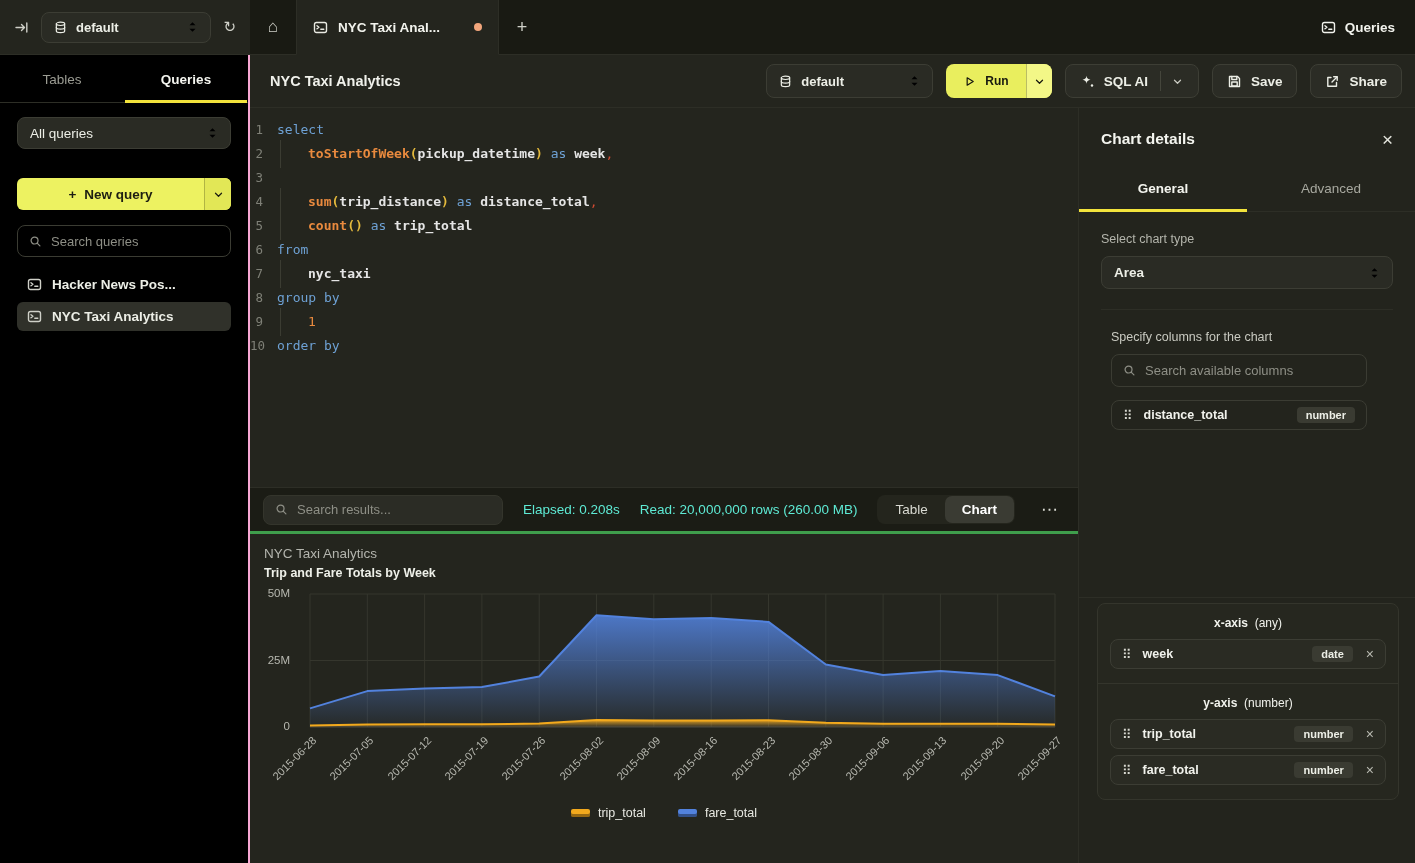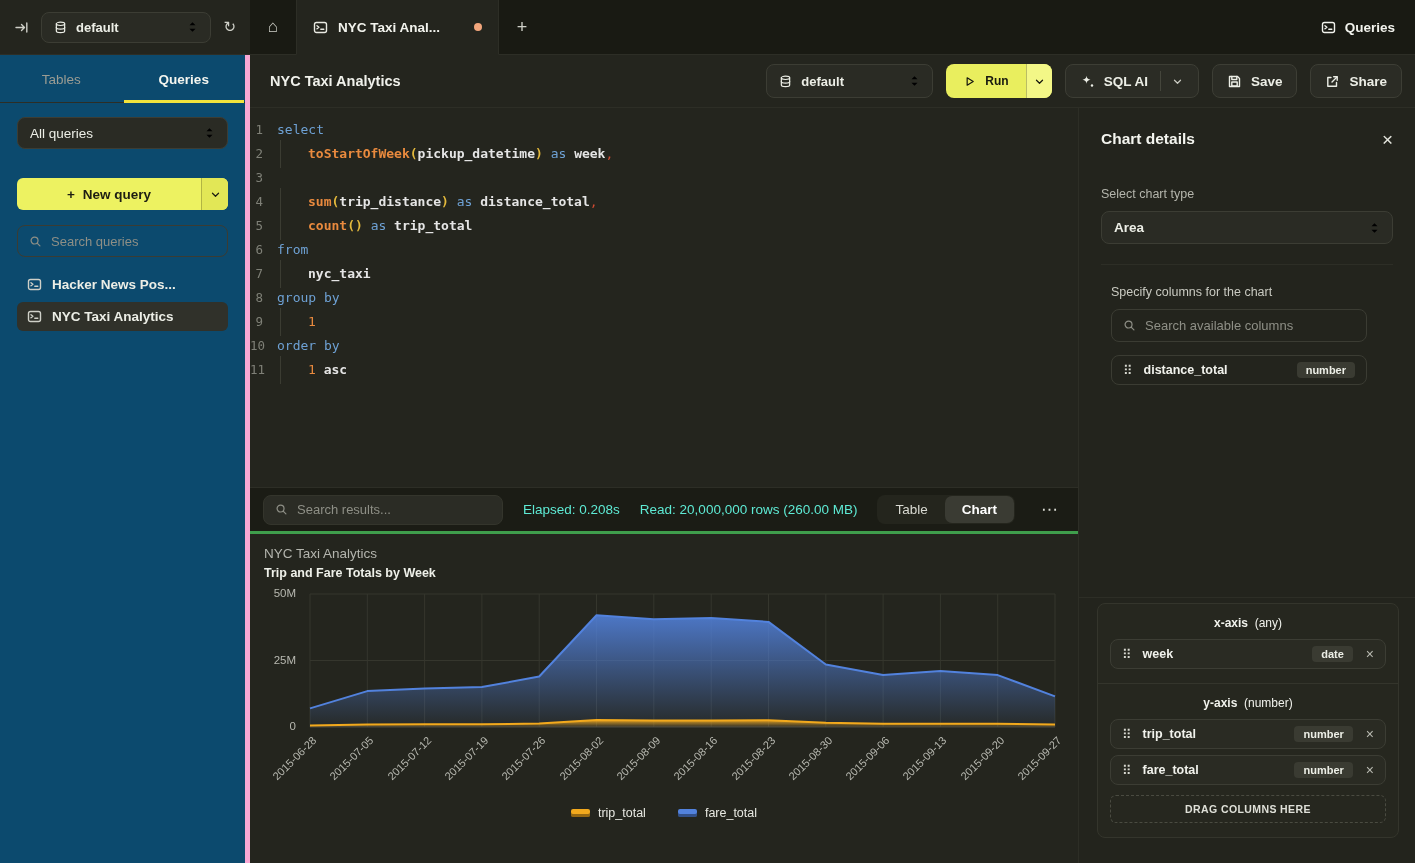--- a/index.html
+++ b/index.html
@@ -24,21 +24,21 @@
   .db-select { height:31px; flex:1; font-size:13px; font-weight:600; }
   .tabstrip { flex:1; background:#191a13; display:flex; align-items:stretch; border-bottom:1px solid #2d2e26; }
   .home-btn { width:46px; display:flex; align-items:center; justify-content:center; color:#cfd0c8; font-size:17px; cursor:pointer; }
   .tab { display:flex; align-items:center; gap:10px; padding:0 16px; width:203px; background:#24251e; border-left:1px solid #2d2e26; border-right:1px solid #2d2e26; margin-bottom:-1px; border-bottom:1px solid #24251e; cursor:pointer; }
   .tab .t-label { font-size:13.5px; font-weight:600; color:#f2f3ed; white-space:nowrap; }
   .unsaved-dot { width:8px; height:8px; border-radius:50%; background:#f2a67c; margin-left:auto; }
   .newtab-btn { width:46px; display:flex; align-items:center; justify-content:center; color:#cfd0c8; font-size:18px; cursor:pointer; }
   .queries-btn { margin-left:auto; margin-right:20px; display:flex; align-items:center; gap:9px; color:#f2f3ed; font-size:13.5px; font-weight:600; cursor:pointer; }
 
   
-  .sidebar { position:absolute; top:55px; left:0; width:250px; bottom:0; background:#0c4a6e; border-right:5px solid #f9a8d4; }
+  .sidebar { position:absolute; top:55px; left:0; width:250px; bottom:0; background:#000000; border-right:2px solid #f9a8d4; }
   .side-tabs { display:flex; border-bottom:1px solid #2d2e26; }
   .stab { flex:1; text-align:center; padding:17px 0 15px; font-size:13.5px; color:#9b9c93; cursor:pointer; position:relative; }
   .stab.active { color:#f4f5ef; font-weight:600; }
   .stab.active::after { content:''; position:absolute; left:1px; right:1px; bottom:-1px; height:3px; background:#f2e33c; }
   .side-body { padding:14px 17px 0; }
   .filter-select { height:32px; font-size:13.5px; }
   .newq-btn { margin-top:29px; height:32px; border-radius:6px; display:flex; overflow:hidden; cursor:pointer; background:#edf261; }
   .newq-main { flex:1; display:flex; align-items:center; justify-content:center; gap:8px; color:#1d1e12; font-size:13.5px; font-weight:700; }
   .newq-chev { width:27px; display:flex; align-items:center; justify-content:center; background:#e2e756; border-left:1px solid rgba(30,30,10,.25); color:#1d1e12; }
   .side-search { margin-top:15px; height:32px; display:flex; align-items:center; gap:9px; border:1px solid #3b3c33; border-radius:8px; padding:0 11px; color:#8e8f86; }
@@ -83,21 +83,21 @@
   .more-btn { color:#d9dad2; font-size:17px; padding:0 6px; cursor:pointer; letter-spacing:1px; }
   .progress-line { position:absolute; top:531px; left:250px; width:828px; height:3px; background:#3f9e4c; }
 
   
   .chart-panel { position:absolute; top:534px; left:250px; width:828px; bottom:0; background:#24251e; }
   .ch-title { position:absolute; left:14px; top:12px; font-size:13.5px; color:#b4b5ae; }
   .ch-subtitle { position:absolute; left:14px; top:32px; font-size:12.5px; font-weight:700; color:#eef0e9; }
   .plot-wrap { position:absolute; left:60px; top:60px; width:745px; height:133px; }
   .plot-wrap svg { overflow:visible; display:block; }
   .y-labels { position:absolute; left:0; top:60px; width:50px; height:133px; }
-  .y-labels span { position:absolute; right:4px; width:40px; text-align:right; font-size:11.5px; color:#b7b8b0; }
+  .y-labels span { position:absolute; right:10px; width:40px; text-align:right; font-size:11.5px; color:#b7b8b0; }
   .x-labels { position:absolute; left:60px; top:200px; width:745px; height:62px; font-size:11px; color:#b7b8b0; }
   .x-labels span { position:absolute; top:0; white-space:nowrap; transform-origin:0 0; transform:rotate(-45deg) translateX(-100%); }
   .legend { position:absolute; left:0; top:272px; width:100%; display:flex; justify-content:center; gap:32px; }
   .legend-item { display:flex; align-items:center; gap:8px; font-size:12.5px; color:#e8e9e2; }
   .swatch { width:19px; height:8px; border-radius:2px; box-shadow:inset 0 -3px rgba(0,0,0,.38); }
 
   
   .details { position:absolute; top:108px; left:1078px; width:337px; bottom:0; background:#23241d; border-left:1px solid #2d2e26; }
   .dt-head { display:flex; align-items:flex-start; padding:22px 22px 18px; }
   .dt-title { font-size:15.5px; font-weight:700; color:#f4f5ef; }
@@ -314,24 +314,20 @@
         <span class="ln">8</span>
         <span class="code"><span class="tk-kw">group by</span></span>
       </div>
       <div class="code-line">
         <span class="ln">9</span>
         <span class="code ind"><span class="tk-num">1</span></span>
       </div>
       <div class="code-line">
         <span class="ln">10</span>
         <span class="code"><span class="tk-kw">order by</span></span>
-      </div>
-      <div class="code-line">
-        <span class="ln">11</span>
-        <span class="code ind"><span class="tk-num">1</span><span class="tk-pl"> </span><span class="tk-id">asc</span></span>
       </div>
     </div>
 
   <div class="results-bar">
     <div class="res-search">
       <svg class="ic ic-sm" viewBox="0 0 15 15">
           <circle cx="6.4" cy="6.4" r="4"></circle>
           <path d="M9.4 9.4l3.2 3.2"></path>
         </svg>
       <input placeholder="Search results..." style="">
@@ -415,20 +411,24 @@
           <span>fare_total</span>
         </div>
       </div>
   </div>
 
   <div class="details">
     <div class="dt-head">
       <span class="dt-title">Chart details</span>
       <span class="dt-close">×</span>
     </div>
+    <div class="dt-tabs">
+      <div class="dtab active">General</div>
+      <div class="dtab">Advanced</div>
+    </div>
     <div class="dt-section">
       <div class="dt-label">Select chart type</div>
       <div class="select type-select">
         <span>Area</span>
         <svg class="chev-ud" viewBox="0 0 11 14">
             <path d="M2.5 5.2L5.5 2.2l3 3M2.5 8.8l3 3 3-3"></path>
           </svg>
       </div>
       <div class="dt-divider"></div>
     </div>
@@ -465,18 +465,17 @@
           <span class="chip-name">trip_total</span>
           <span class="badge">number</span>
           <span class="chip-x">×</span>
         </div>
         <div class="axis-chip" style="margin-top:6px;">
           <span class="drag-dots">⠿</span>
           <span class="chip-name">fare_total</span>
           <span class="badge">number</span>
           <span class="chip-x">×</span>
         </div>
-        <div class="drop-zone">DRAG COLUMNS HERE</div>
       </div>
     </div>
   </div>
 
 </div>
 
 </body></html>

